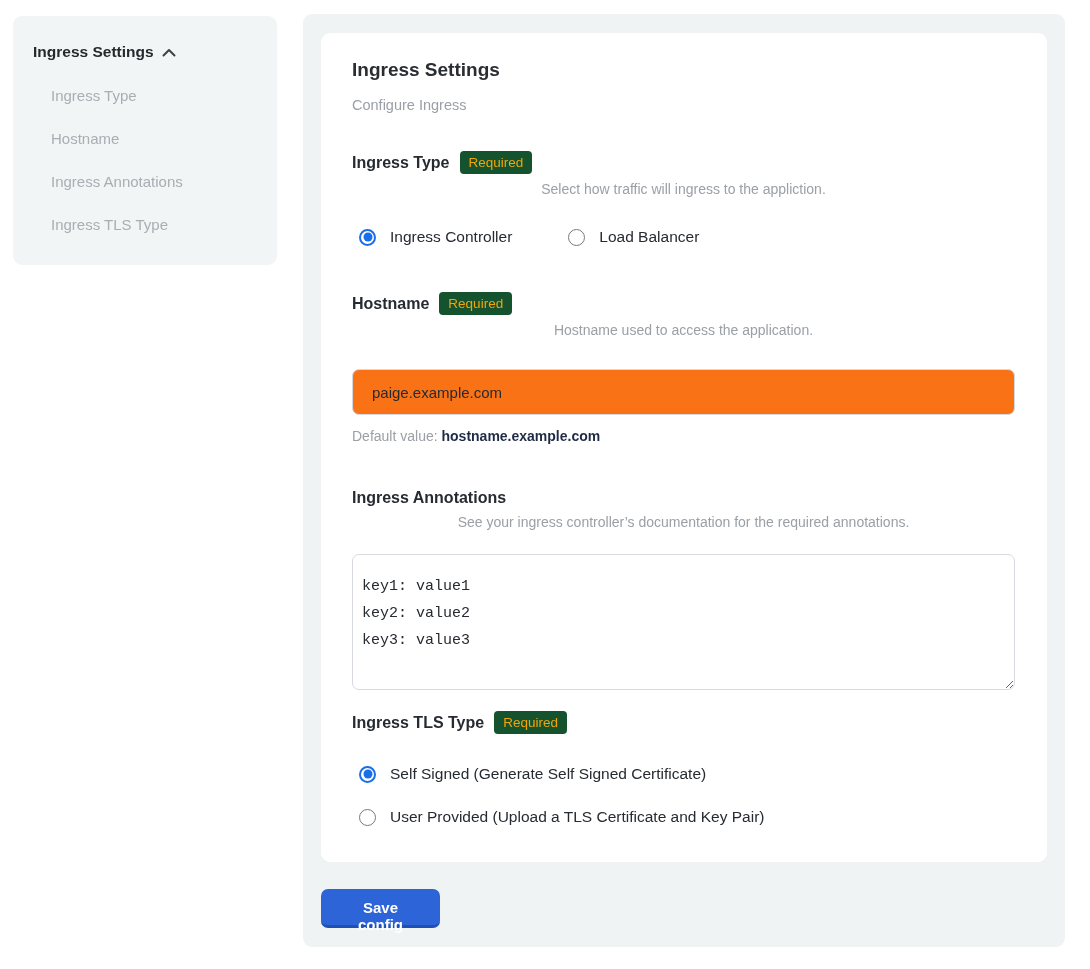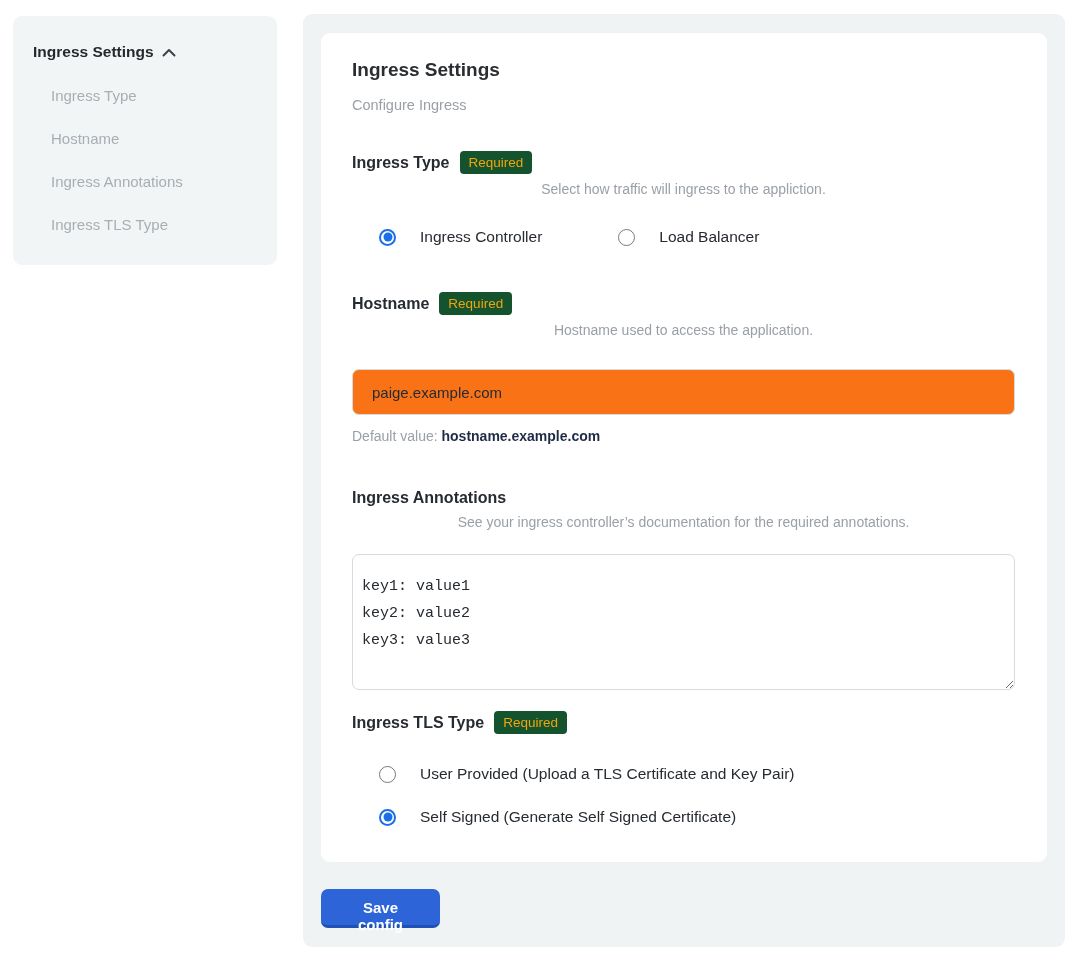--- a/index.html
+++ b/index.html
@@ -92,23 +92,22 @@
   .radio-row-h {
     margin-top: 31px;
     margin-left: 7px;
     display: flex;
     align-items: center;
     gap: 56px;
   }
   .radio-option {
     display: flex;
     align-items: center;
-    gap: 24px;
-    cursor: pointer;
-    margin-left: 20px;
+    gap: 14px;
+    cursor: pointer;
   }
   .radio-circle {
     width: 17px; height: 17px;
     border-radius: 50%;
     border: 1.5px solid #757a80;
     background: #fff;
     position: relative;
     flex: 0 0 auto;
   }
   .radio-circle.checked { border: 2px solid #1a6fe8; }
@@ -247,25 +246,25 @@
 key3: value3</textarea>
     </div>
 
     <div class="sec-tls">
       <div class="section-label-row">
         <span class="section-label">Ingress TLS Type</span>
         <span class="required-badge">Required</span>
       </div>
       <div class="radio-col">
         <label class="radio-option">
+          <span class="radio-circle checked"></span>
+          <span class="radio-label">Self Signed (Generate Self Signed Certificate)</span>
+        </label>
+        <label class="radio-option">
           <span class="radio-circle"></span>
           <span class="radio-label">User Provided (Upload a TLS Certificate and Key Pair)</span>
         </label>
-        <label class="radio-option">
-          <span class="radio-circle checked"></span>
-          <span class="radio-label">Self Signed (Generate Self Signed Certificate)</span>
-        </label>
       </div>
     </div>
   </section>
 
   <button class="save-btn">Save config</button>
 </main>
 
 </body></html>

